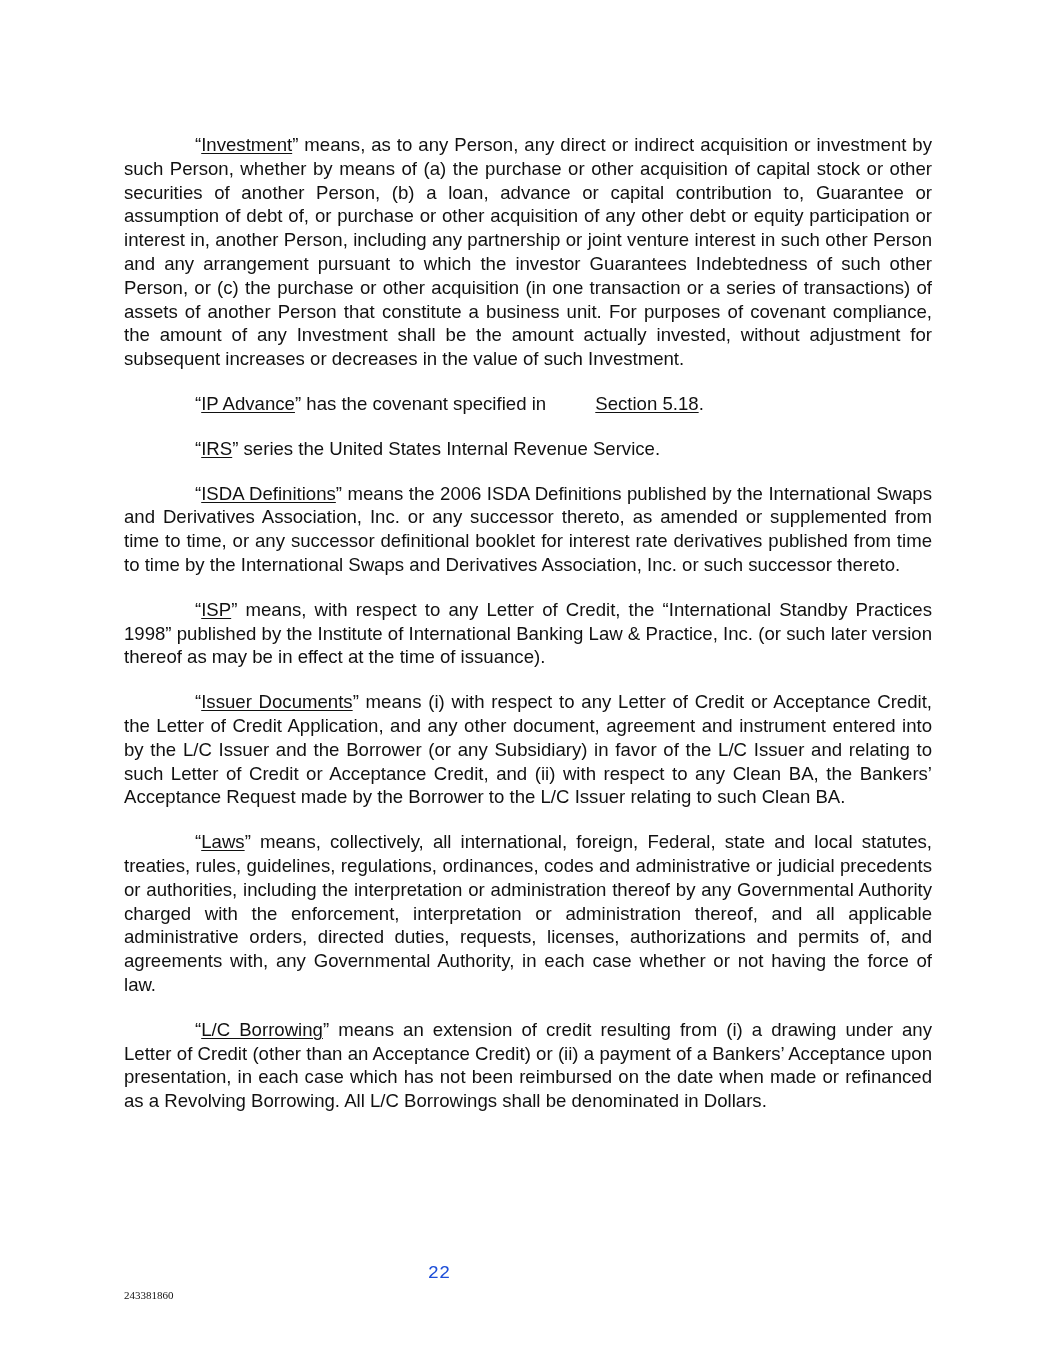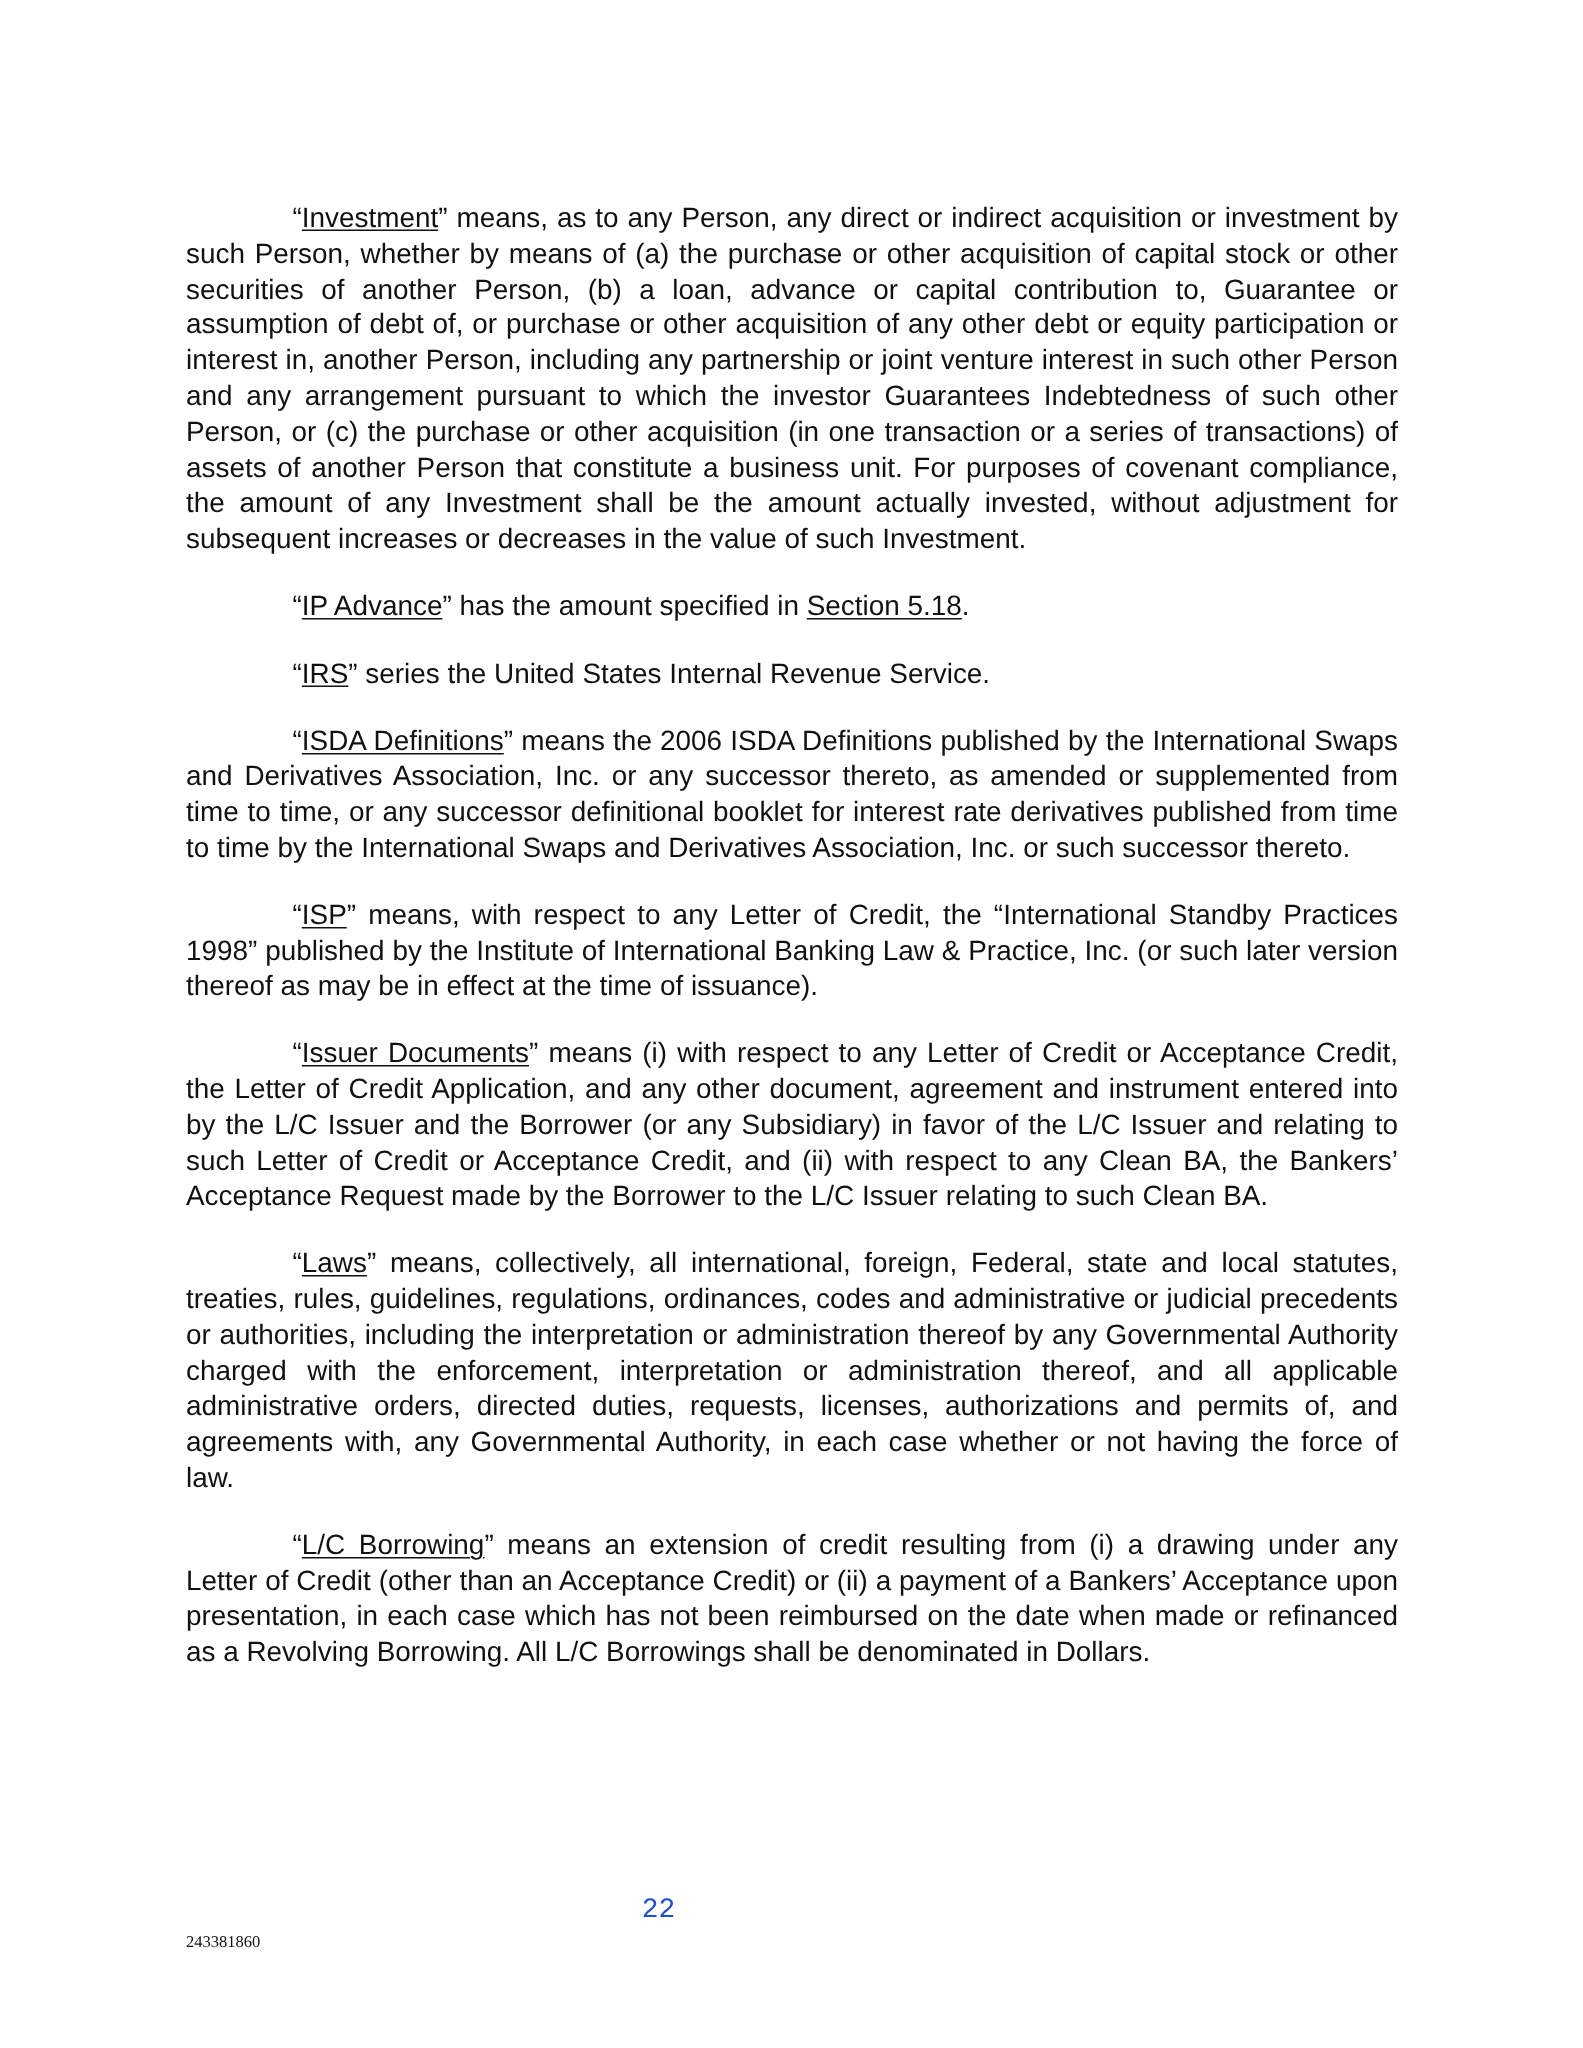--- a/index.html
+++ b/index.html
@@ -4,37 +4,37 @@
 <style>
   html, body { margin: 0; padding: 0; background: #ffffff; }
   body { width: 1055px; height: 1365px; position: relative; overflow: hidden; }
   .page {
     position: absolute; left: 124px; top: 133px; width: 808px;
     font-family: Liberation Sans, sans-serif; font-size: 18.6px; line-height: 23.8px;
     color: #111111;
   }
   .para { text-align: justify; text-indent: 71px; margin: 0 0 21px 0; }
   .term { text-decoration: underline; text-underline-offset: 2px; text-decoration-thickness: 1px; }
-  .ref { text-decoration: underline; text-underline-offset: 2px; text-decoration-thickness: 1px; }
+  .ref { text-decoration: underline; text-underline-offset: 2px; text-decoration-thickness: 1px; margin-left: 44px; }
   .page-number {
     position: absolute; left: 0; width: 878px; top: 1263px; text-align: center;
     font-family: Liberation Mono, monospace; font-size: 18.6px; color: #1d4ed8;
   }
   .doc-id {
     position: absolute; left: 124px; top: 1289px;
     font-family: "Liberation Serif", serif; font-size: 11px; color: #111111;
   }
 </style>
 </head>
 <body>
 
 <div class="page">
   <p class="para"><span>“</span><span class="term">Investment</span><span>” means, as to any Person, any direct or indirect acquisition or investment by such Person, whether by means of (a) the purchase or other acquisition of capital stock or other securities of another Person, (b) a loan, advance or capital contribution to, Guarantee or assumption of debt of, or purchase or other acquisition of any other debt or equity participation or interest in, another Person, including any partnership or joint venture interest in such other Person and any arrangement pursuant to which the investor Guarantees Indebtedness of such other Person, or (c) the purchase or other acquisition (in one transaction or a series of transactions) of assets of another Person that constitute a business unit.  For purposes of covenant compliance, the amount of any Investment shall be the amount actually invested, without adjustment for subsequent increases or decreases in the value of such Investment.</span></p>
 
-  <p class="para"><span>“</span><span class="term">IP Advance</span><span>” has the amount specified in </span><span class="ref">Section 5.18</span><span>.</span></p>
+  <p class="para"><span>“</span><span class="term">IP Advance</span><span>” has the covenant specified in </span><span class="ref">Section 5.18</span><span>.</span></p>
 
   <p class="para"><span>“</span><span class="term">IRS</span><span>” series the United States Internal Revenue Service.</span></p>
 
   <p class="para"><span>“</span><span class="term">ISDA Definitions</span><span>” means the 2006 ISDA Definitions published by the International Swaps and Derivatives Association, Inc. or any successor thereto, as amended or supplemented from time to time, or any successor definitional booklet for interest rate derivatives published from time to time by the International Swaps and Derivatives Association, Inc. or such successor thereto.</span></p>
 
   <p class="para"><span>“</span><span class="term">ISP</span><span>” means, with respect to any Letter of Credit, the “International Standby Practices 1998” published by the Institute of International Banking Law &amp; Practice, Inc. (or such later version thereof as may be in effect at the time of issuance).</span></p>
 
   <p class="para"><span>“</span><span class="term">Issuer Documents</span><span>” means (i) with respect to any Letter of Credit or Acceptance Credit, the Letter of Credit Application, and any other document, agreement and instrument entered into by the L/C Issuer and the Borrower (or any Subsidiary) in favor of the L/C Issuer and relating to such Letter of Credit or Acceptance Credit, and (ii) with respect to any Clean BA, the Bankers’ Acceptance Request made by the Borrower to the L/C Issuer relating to such Clean BA.</span></p>
 
   <p class="para"><span>“</span><span class="term">Laws</span><span>” means, collectively, all international, foreign, Federal, state and local statutes, treaties, rules, guidelines, regulations, ordinances, codes and administrative or judicial precedents or authorities, including the interpretation or administration thereof by any Governmental Authority charged with the enforcement, interpretation or administration thereof, and all applicable administrative orders, directed duties, requests, licenses, authorizations and permits of, and agreements with, any Governmental Authority, in each case whether or not having the force of law.</span></p>

